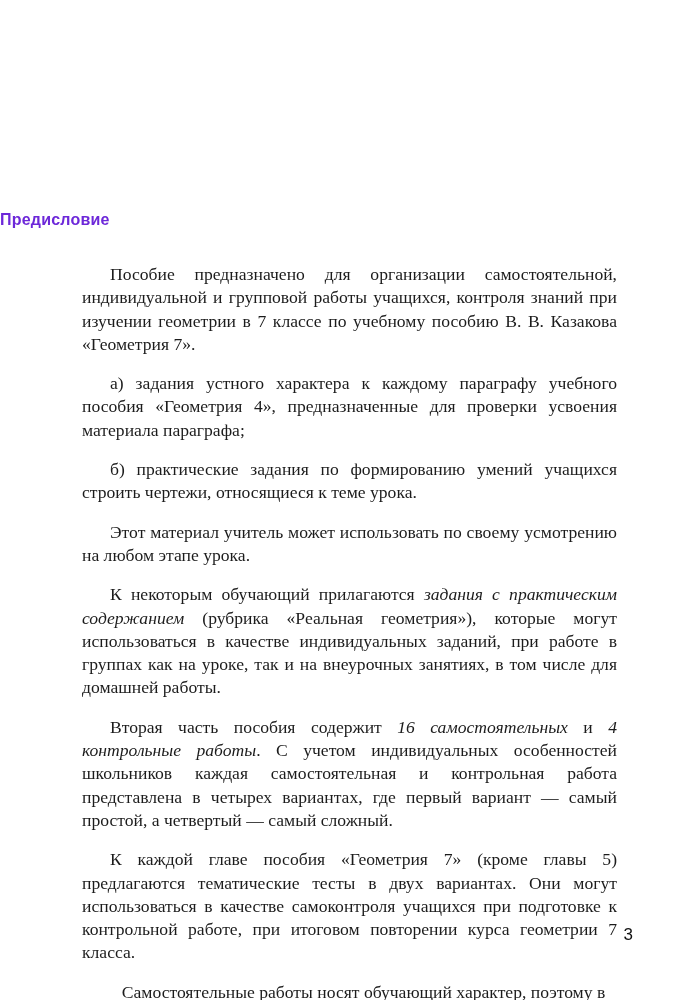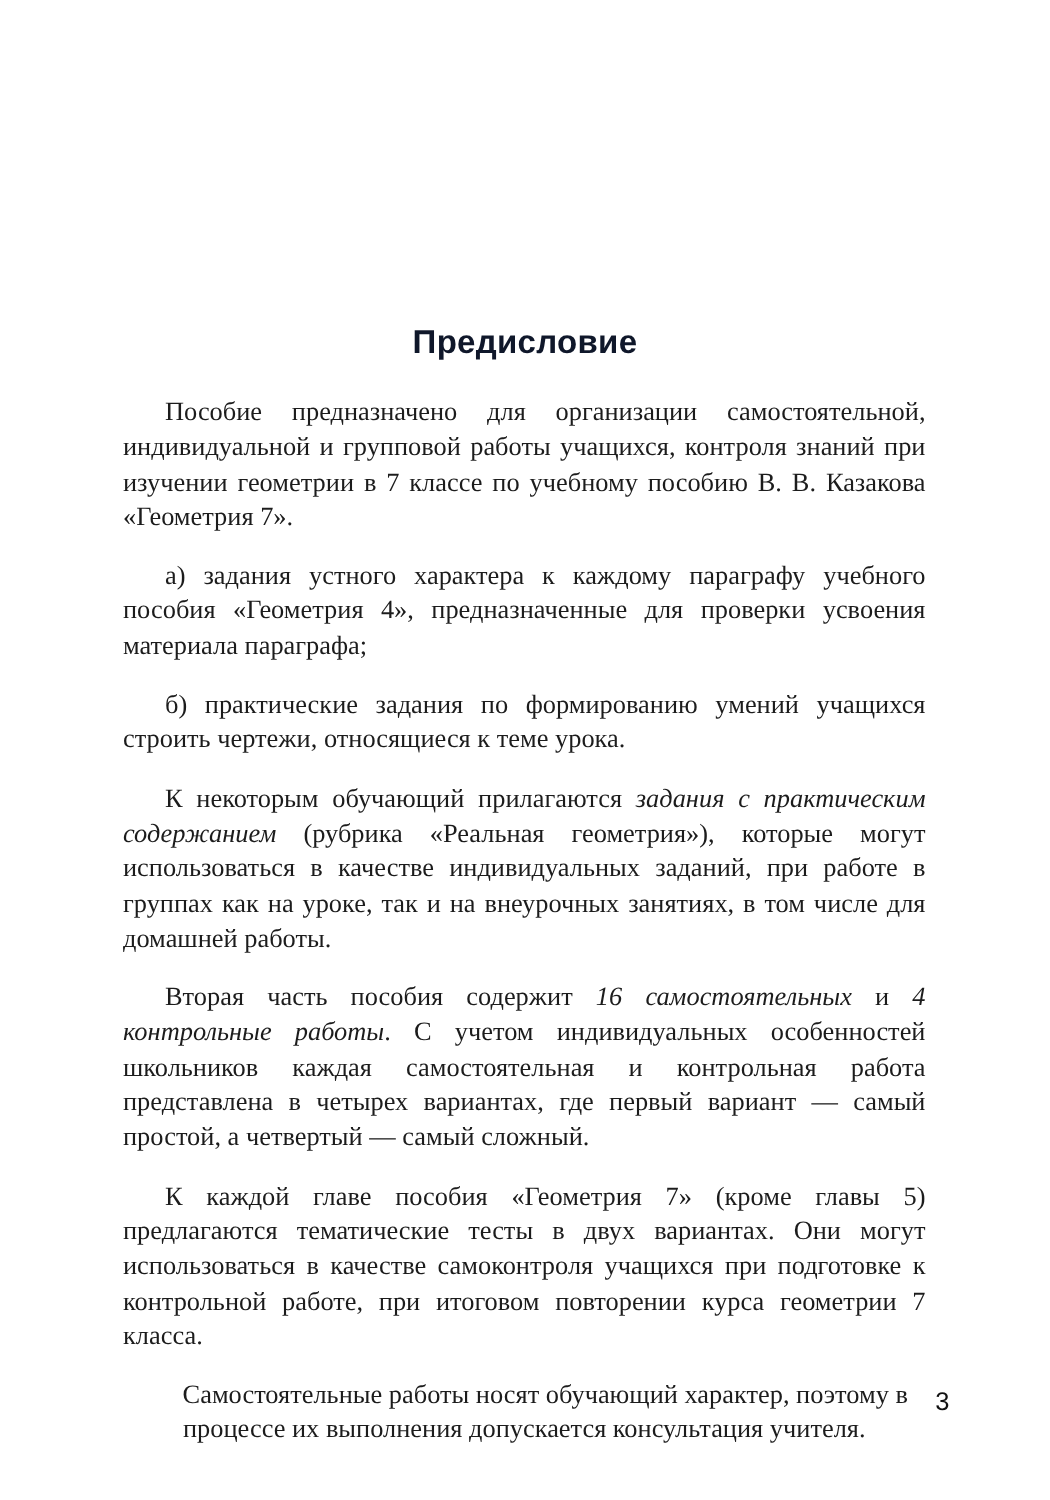--- a/index.html
+++ b/index.html
@@ -21,26 +21,26 @@
     top: 0;
     width: 700px;
     height: 1000px;
     background: #ffffff;
   }
   .page-title {
     position: absolute;
     left: 0;
     top: 200px;
     width: 700px;
-    text-align: center;
+    text-align: left;
     font-family: "Liberation Sans", "DejaVu Sans", sans-serif;
     font-weight: bold;
-    font-size: 22px;
+    font-size: 16px;
     letter-spacing: 0.2px;
-    color: #0f172a;
+    color: #6d28d9;
   }
   .body-text {
     position: absolute;
     left: 66px;
     top: 247px;
     width: 567px;
     font-size: 17.6px;
     line-height: 23.3px;
     text-align: justify;
     text-justify: inter-word;
@@ -72,20 +72,21 @@
 <body>
 
 <div class="page">
 
   <h1 class="page-title">Предисловие</h1>
 
   <div class="body-text">
       <p><span>Пособие предназначено для организации самостоятельной, индивидуальной и групповой работы учащихся, контроля знаний при изучении геометрии в 7 классе по учебному пособию В. В. Казакова «Геометрия 7».</span></p>
       <p><span>а) задания устного характера к каждому параграфу учебного пособия «Геометрия 4», предназначенные для проверки усвоения материала параграфа;</span></p>
       <p><span>б) практические задания по формированию умений учащихся строить чертежи, относящиеся к теме урока.</span></p>
+      <p><span>Этот материал учитель может использовать по своему усмотрению на любом этапе урока.</span></p>
       <p><span>К некоторым обучающий прилагаются </span><span class="it">задания с практическим содержанием</span><span> (рубрика «Реальная геометрия»), которые могут использоваться в качестве индивидуальных заданий, при работе в группах как на уроке, так и на внеурочных занятиях, в том числе для домашней работы.</span></p>
       <p><span>Вторая часть пособия содержит </span><span class="it">16 самостоятельных</span><span> и </span><span class="it">4 контрольные работы</span><span>. С учетом индивидуальных особенностей школьников каждая самостоятельная и контрольная работа представлена в четырех вариантах, где первый вариант — самый простой, а четвертый — самый сложный.</span></p>
       <p><span>К каждой главе пособия «Геометрия 7» (кроме главы 5) предлагаются тематические тесты в двух вариантах. Они могут использоваться в качестве самоконтроля учащихся при подготовке к контрольной работе, при итоговом повторении курса геометрии 7 класса.</span></p>
       <p><span>Самостоятельные работы носят обучающий характер, поэтому в процессе их выполнения допускается консультация учителя.</span></p>
     </div>
 
   <div class="page-number">3</div>
 
 </div>
 

